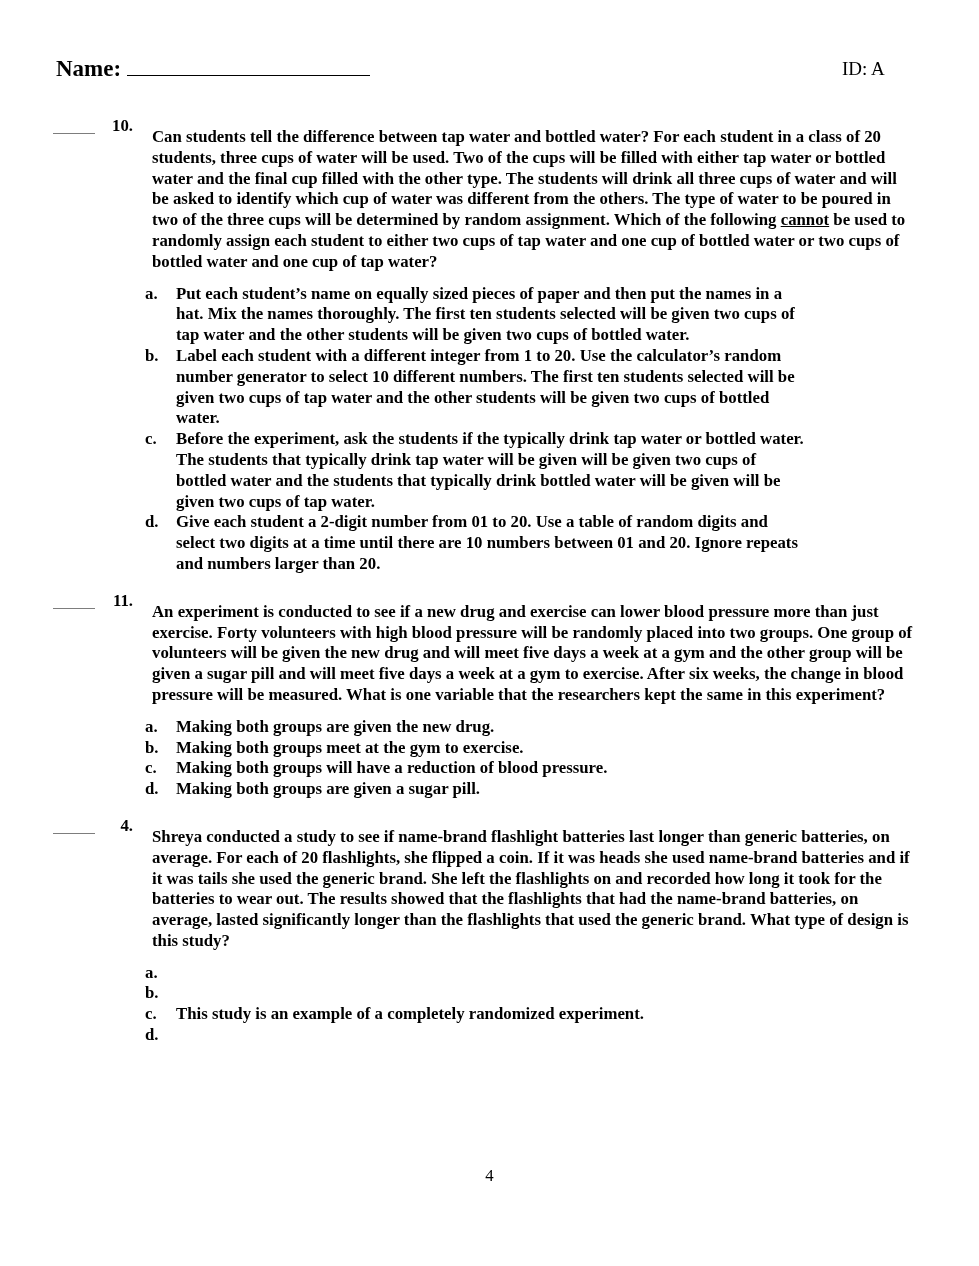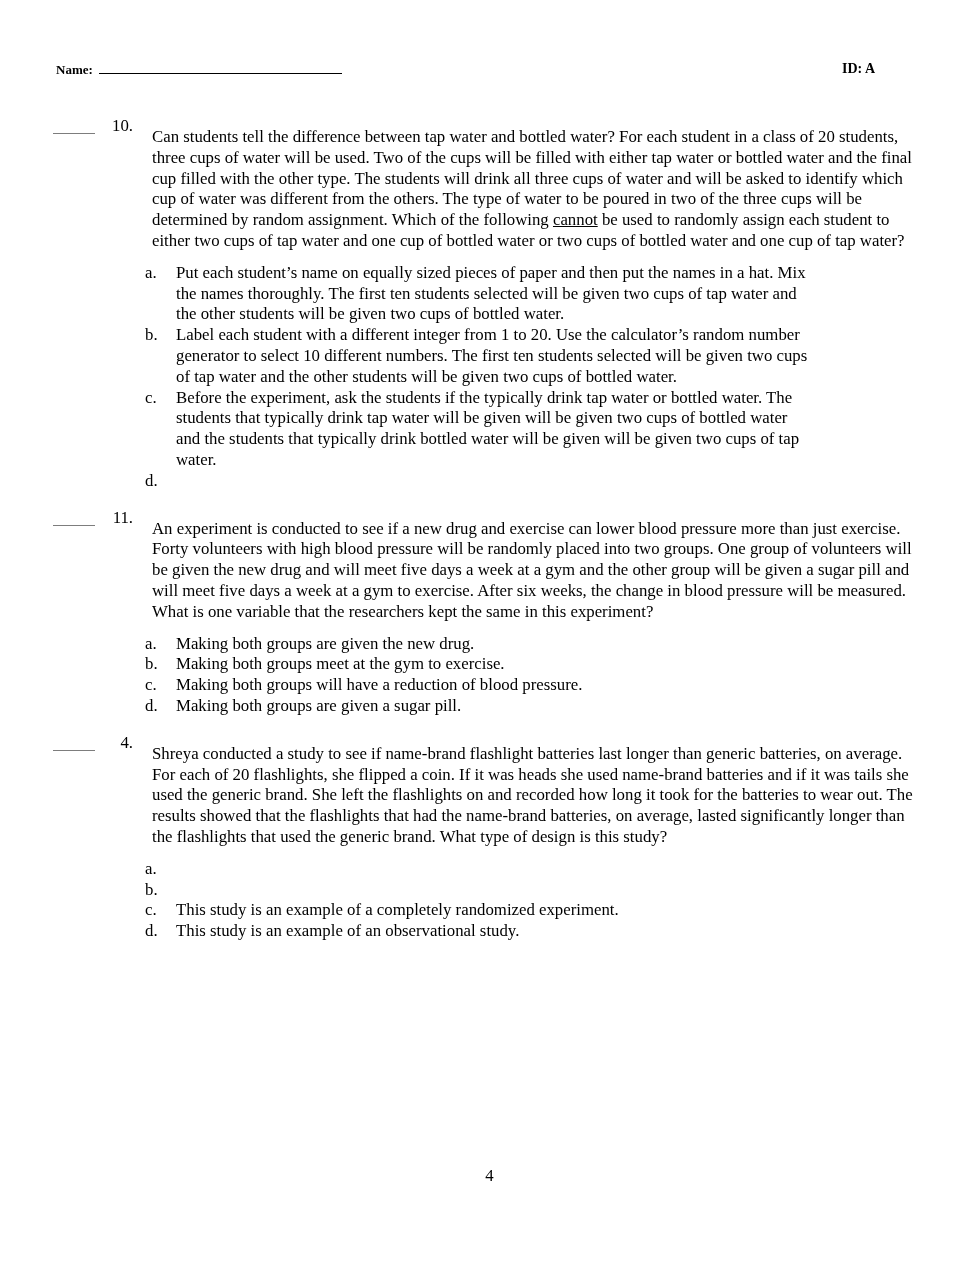--- a/index.html
+++ b/index.html
@@ -9,46 +9,47 @@
     font-family:"Liberation Serif", serif;
     color:#000;
     position:relative;
     overflow:hidden;
   }
   .page { position:absolute; inset:0; }
 
   
   .header-name {
     position:absolute; left:56px; top:58px;
-    font-weight:bold; font-size:13px; line-height:21px;
+    font-weight:bold; font-size:23px; line-height:21px;
     white-space:nowrap;
     font-family:Liberation Serif, serif;
   }
   .name-line {
     display:inline-block;
     width:243px; height:15px;
     border-bottom:1.6px solid #000;
     margin-left:6px;
     vertical-align:baseline;
   }
   .header-id {
     position:absolute; left:842px; top:58px;
-    font-weight:bold; font-size:14px; line-height:21px;
+    font-weight:normal; font-size:19px; line-height:21px;
     white-space:nowrap;
   }
 
   
   .content {
     position:absolute; left:0; top:116px; width:979px;
     font-size:16.8px; line-height:20.8px;
   }
   .question {
     display:flex;
     align-items:flex-start;
     margin:0 0 16px 53px;
+    font-weight:bold;
   }
   .qblank {
     flex:none;
     width:42px; height:17px;
     border-bottom:1.4px solid #7d7d7d;
   }
   .qnum {
     flex:none;
     width:46px;
     box-sizing:border-box;
@@ -97,20 +98,21 @@
           <div class="choice">
             <div class="choice-letter">b.</div>
             <div class="choice-text">Label each student with a different integer from 1 to 20. Use the calculator’s random number generator to select 10 different numbers. The first ten students selected will be given two cups of tap water and the other students will be given two cups of bottled water.</div>
           </div>
           <div class="choice">
             <div class="choice-letter">c.</div>
             <div class="choice-text">Before the experiment, ask the students if the typically drink tap water or bottled water. The students that typically drink tap water will be given will be given two cups of bottled water and the students that typically drink bottled water will be given will be given two cups of tap water.</div>
           </div>
           <div class="choice">
             <div class="choice-letter">d.</div>
+            <div class="choice-text">Give each student a 2-digit number from 01 to 20. Use a table of random digits and select two digits at a time until there are 10 numbers between 01 and 20. Ignore repeats and numbers larger than 20.</div>
           </div>
         </div>
       </div>
     </div>
 
     <div class="question">
       <div class="qblank"></div>
       <div class="qnum">11.</div>
       <div class="qbody">
         <p class="stem"><span>An experiment is conducted to see if a new drug and exercise can lower blood pressure more than just exercise. Forty volunteers with high blood pressure will be randomly placed into two groups. One group of volunteers will be given the new drug and will meet five days a week at a gym and the other group will be given a sugar pill and will meet five days a week at a gym to exercise. After six weeks, the change in blood pressure will be measured. What is one variable that the researchers kept the same in this experiment?</span><span class="u"></span><span></span></p>
@@ -146,21 +148,20 @@
           </div>
           <div class="choice">
             <div class="choice-letter">b.</div>
           </div>
           <div class="choice">
             <div class="choice-letter">c.</div>
             <div class="choice-text">This study is an example of a completely randomized experiment.</div>
           </div>
           <div class="choice">
             <div class="choice-letter">d.</div>
-            <div class="choice-text">This study is an example of an observational study.</div>
           </div>
         </div>
       </div>
     </div>
 
   </div>
 
   <div class="footer">4</div>
 
 </div>

